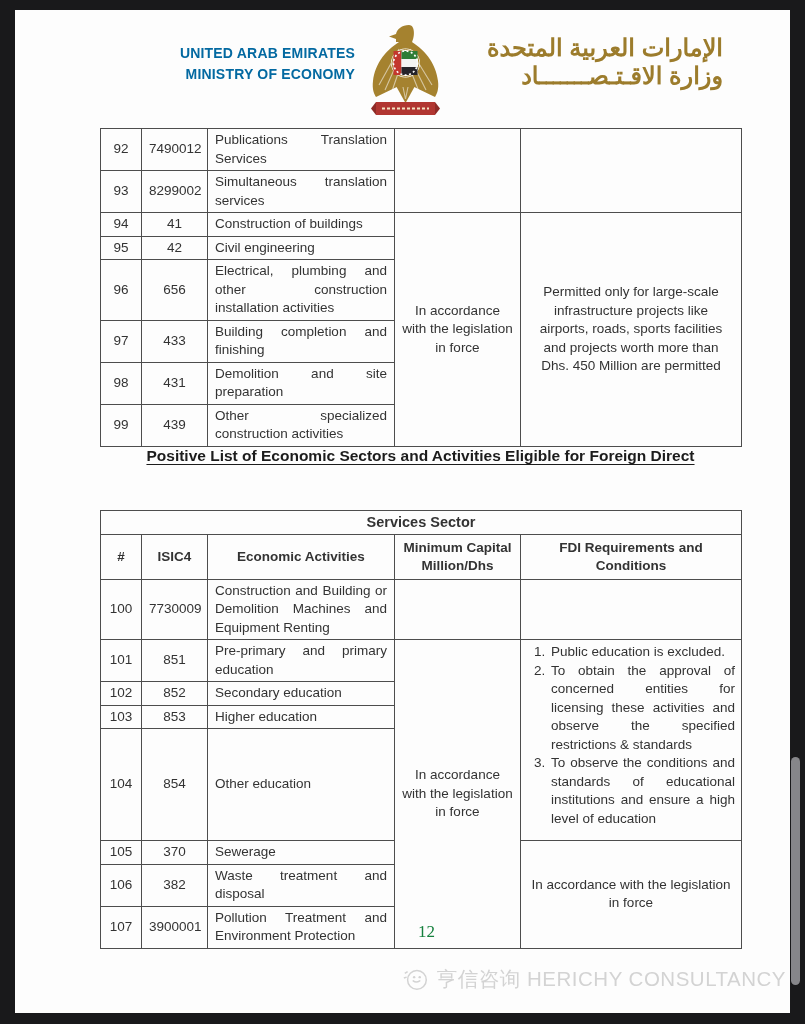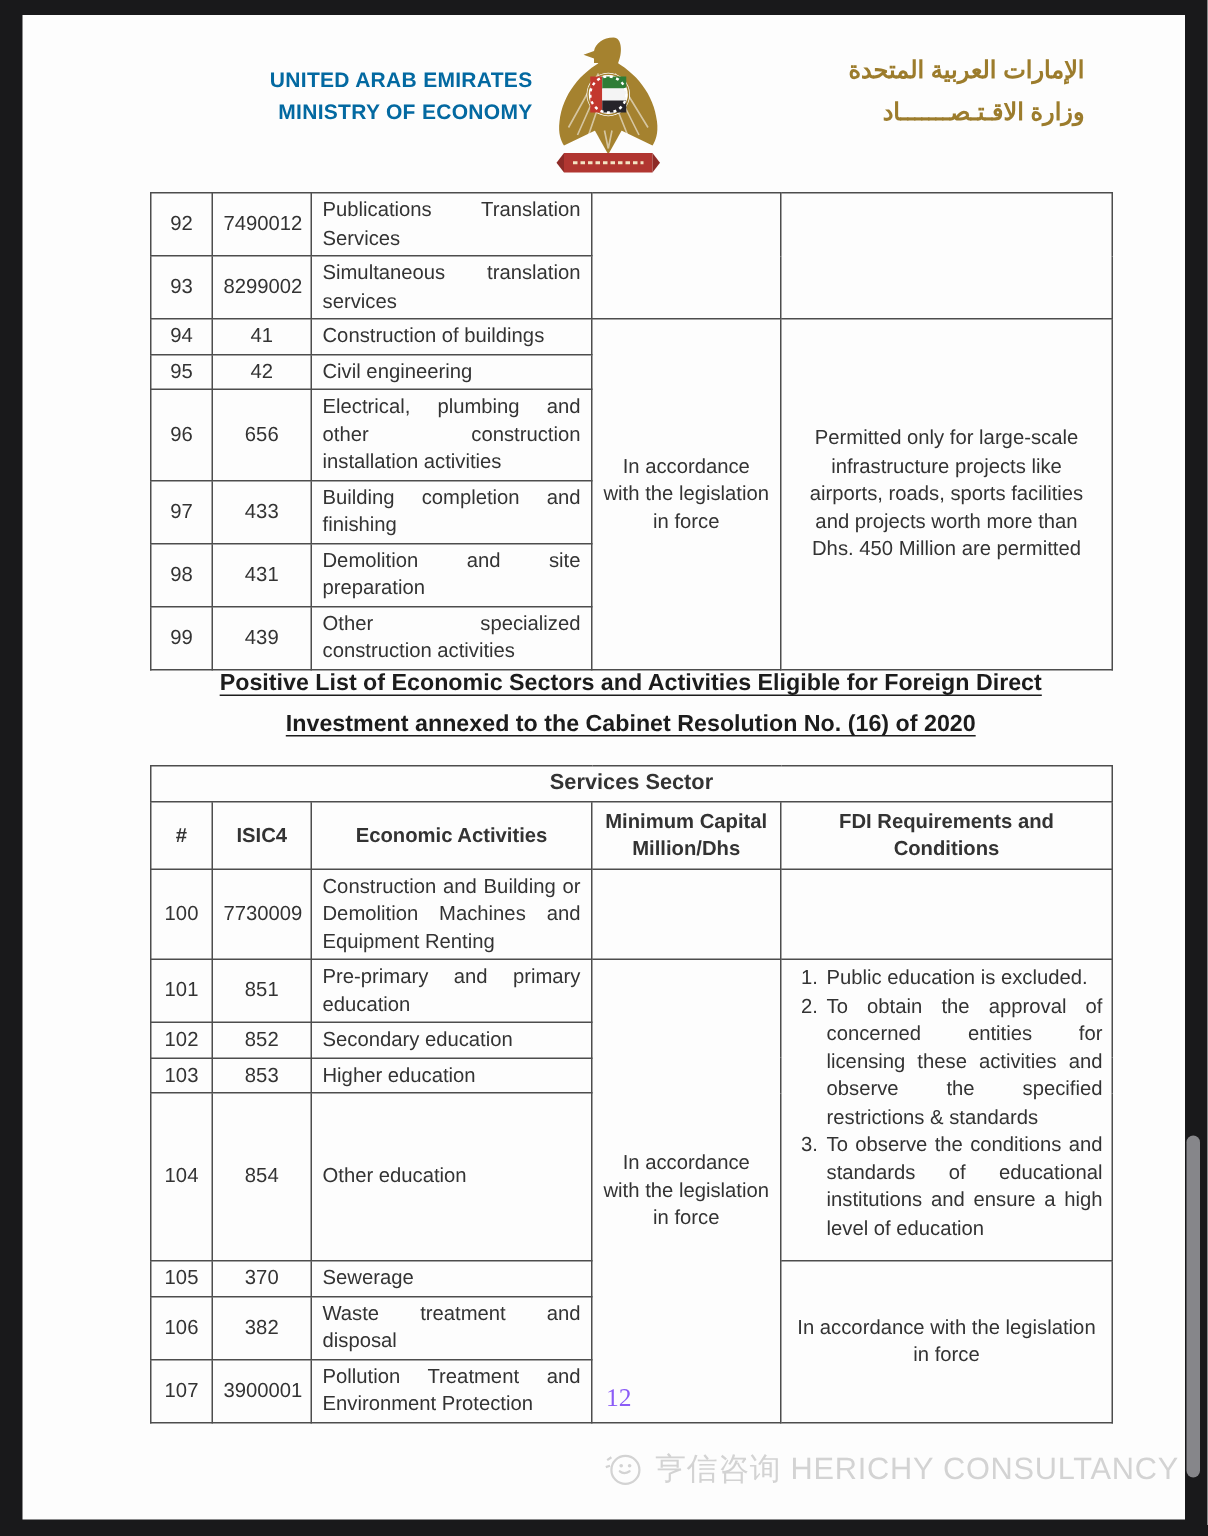--- a/index.html
+++ b/index.html
@@ -18,21 +18,21 @@
   }
   
   .hdr-en {
     position: absolute; top: 33px; left: 140px; width: 200px;
     text-align: right; color: #0369a1; font-weight: bold;
     font-size: 14px; line-height: 21px; letter-spacing: 0.2px;
   }
   .hdr-ar {
     position: absolute; top: 24px; left: 440px; width: 268px;
     text-align: right; direction: rtl; color: #9c7c2c; font-weight: bold;
-    font-size: 16px; line-height: 28px;
+    font-size: 24px; line-height: 28px;
   }
   .emblem { position: absolute; left: 349px; top: 13px; width: 83px; height: 94px; }
   
   .doc-table {
     position: absolute; left: 85px;
     border-collapse: collapse; table-layout: fixed; width: 641px;
     color: #333; font-size: 13.5px; line-height: 18.5px;
   }
   .t1 { top: 118px; padding-left: 20px; }
   .t2 { top: 500px; }
@@ -55,23 +55,23 @@
   td.fdi-list li { padding-left: 2px; }
   
   .section-title {
     position: absolute; left: 85px; top: 432px; width: 641px;
     text-align: center; font-weight: bold; font-size: 15.5px;
     line-height: 27px; color: #1c1c1c;
   }
   .section-title span { text-decoration: underline; text-underline-offset: 3px; }
   
   .page-num {
-    position: absolute; left: 77px; top: 912px; width: 641px;
+    position: absolute; left: 91px; top: 912px; width: 641px;
     text-align: center; font-family: "Liberation Serif", serif;
-    font-size: 17px; color: #8b5cf6;
+    font-size: 17px; color: #15803d;
   }
   .watermark {
     position: absolute; right: 4px; top: 955px;
     display: flex; align-items: center; gap: 7px;
     color: #d3d3d3; font-size: 20.5px; letter-spacing: 0.5px;
     white-space: nowrap;
   }
   
   .scroll-thumb {
     position: absolute; left: 791px; top: 757px;
@@ -174,21 +174,20 @@
     <tr style="height:38px">
       <td class="c">99</td>
       <td class="c">439</td>
       <td class="act">Other specialized construction activities</td>
     </tr>
   </tbody>
     </table>
 
   <div class="section-title">
     <div><span>Positive List of Economic Sectors and Activities Eligible for Foreign Direct</span></div>
-    <div><span>Investment annexed to the Cabinet Resolution No. (16) of 2020</span></div>
   </div>
 
   <table class="doc-table t2">
     <colgroup>
         <col style="width:41px">
         <col style="width:66px">
         <col style="width:187px">
         <col style="width:126px">
         <col style="width:221px">
       </colgroup>

